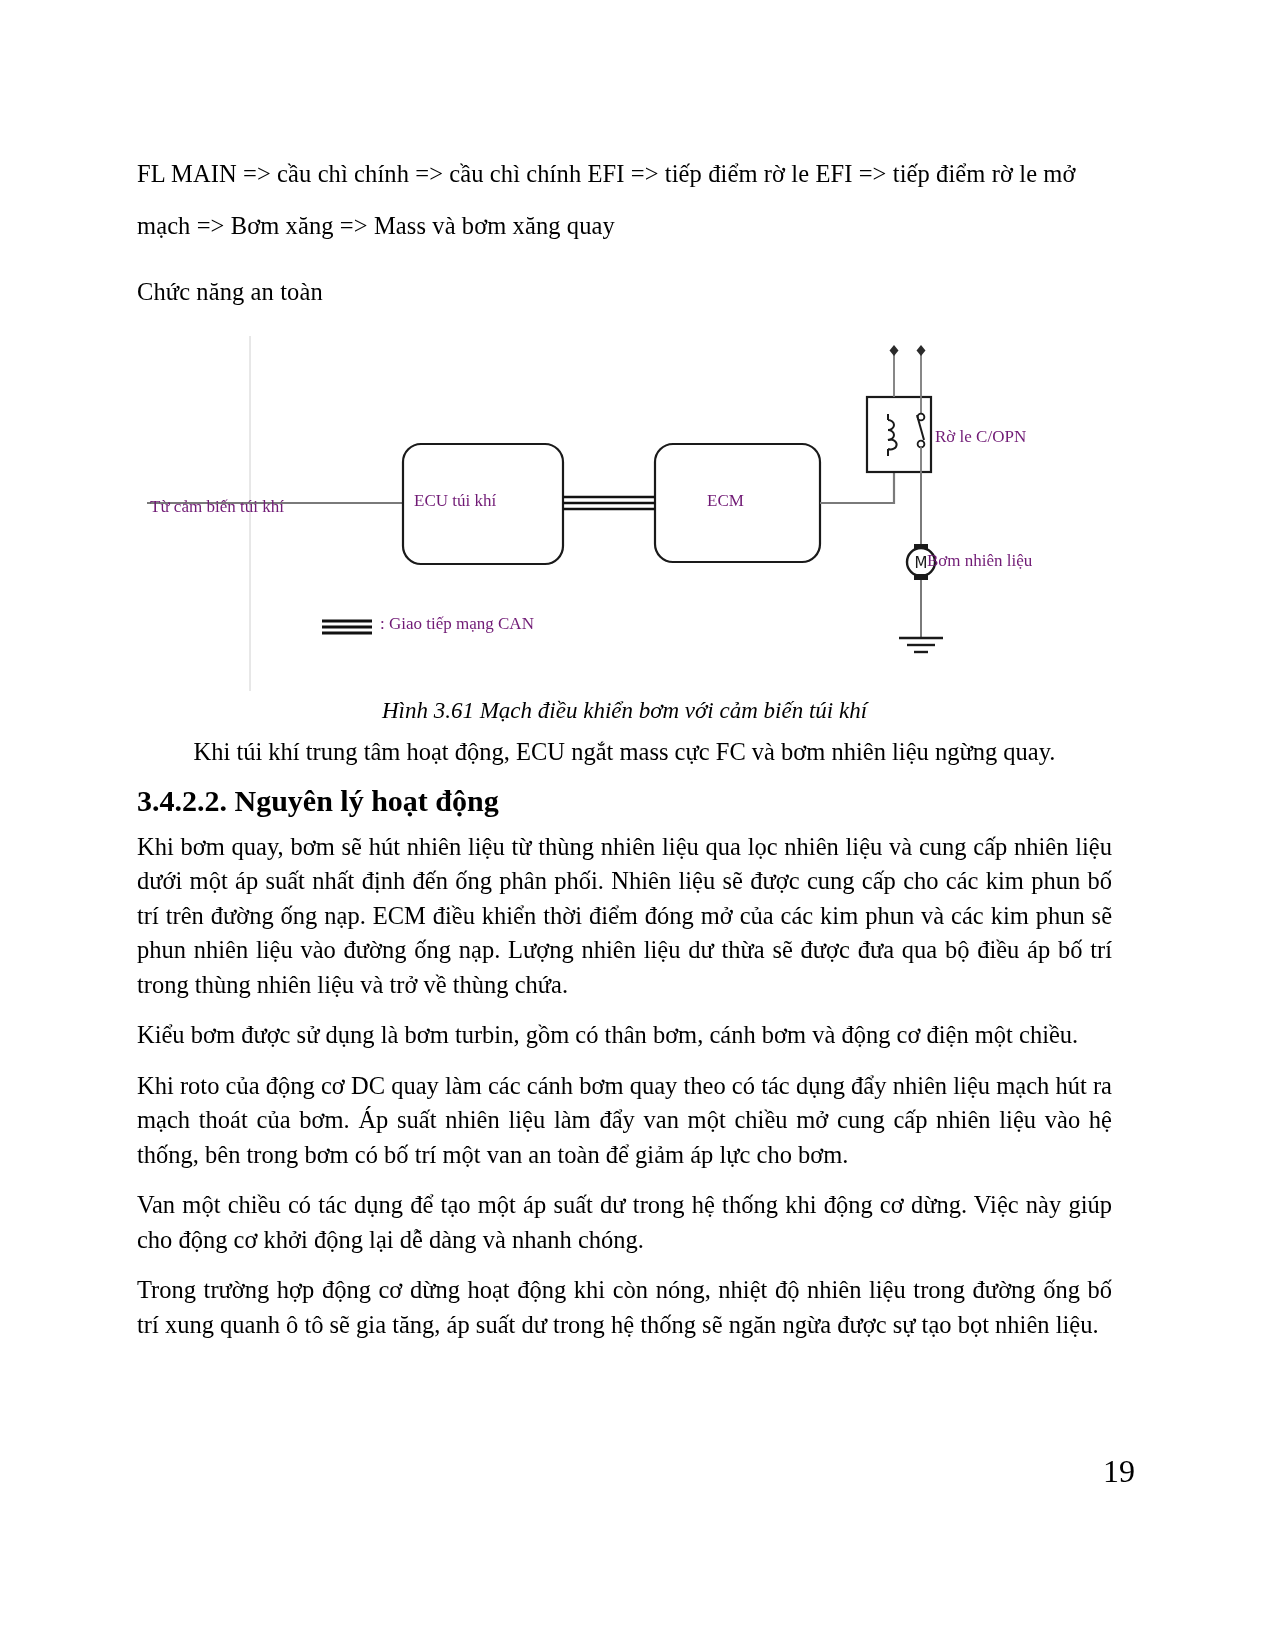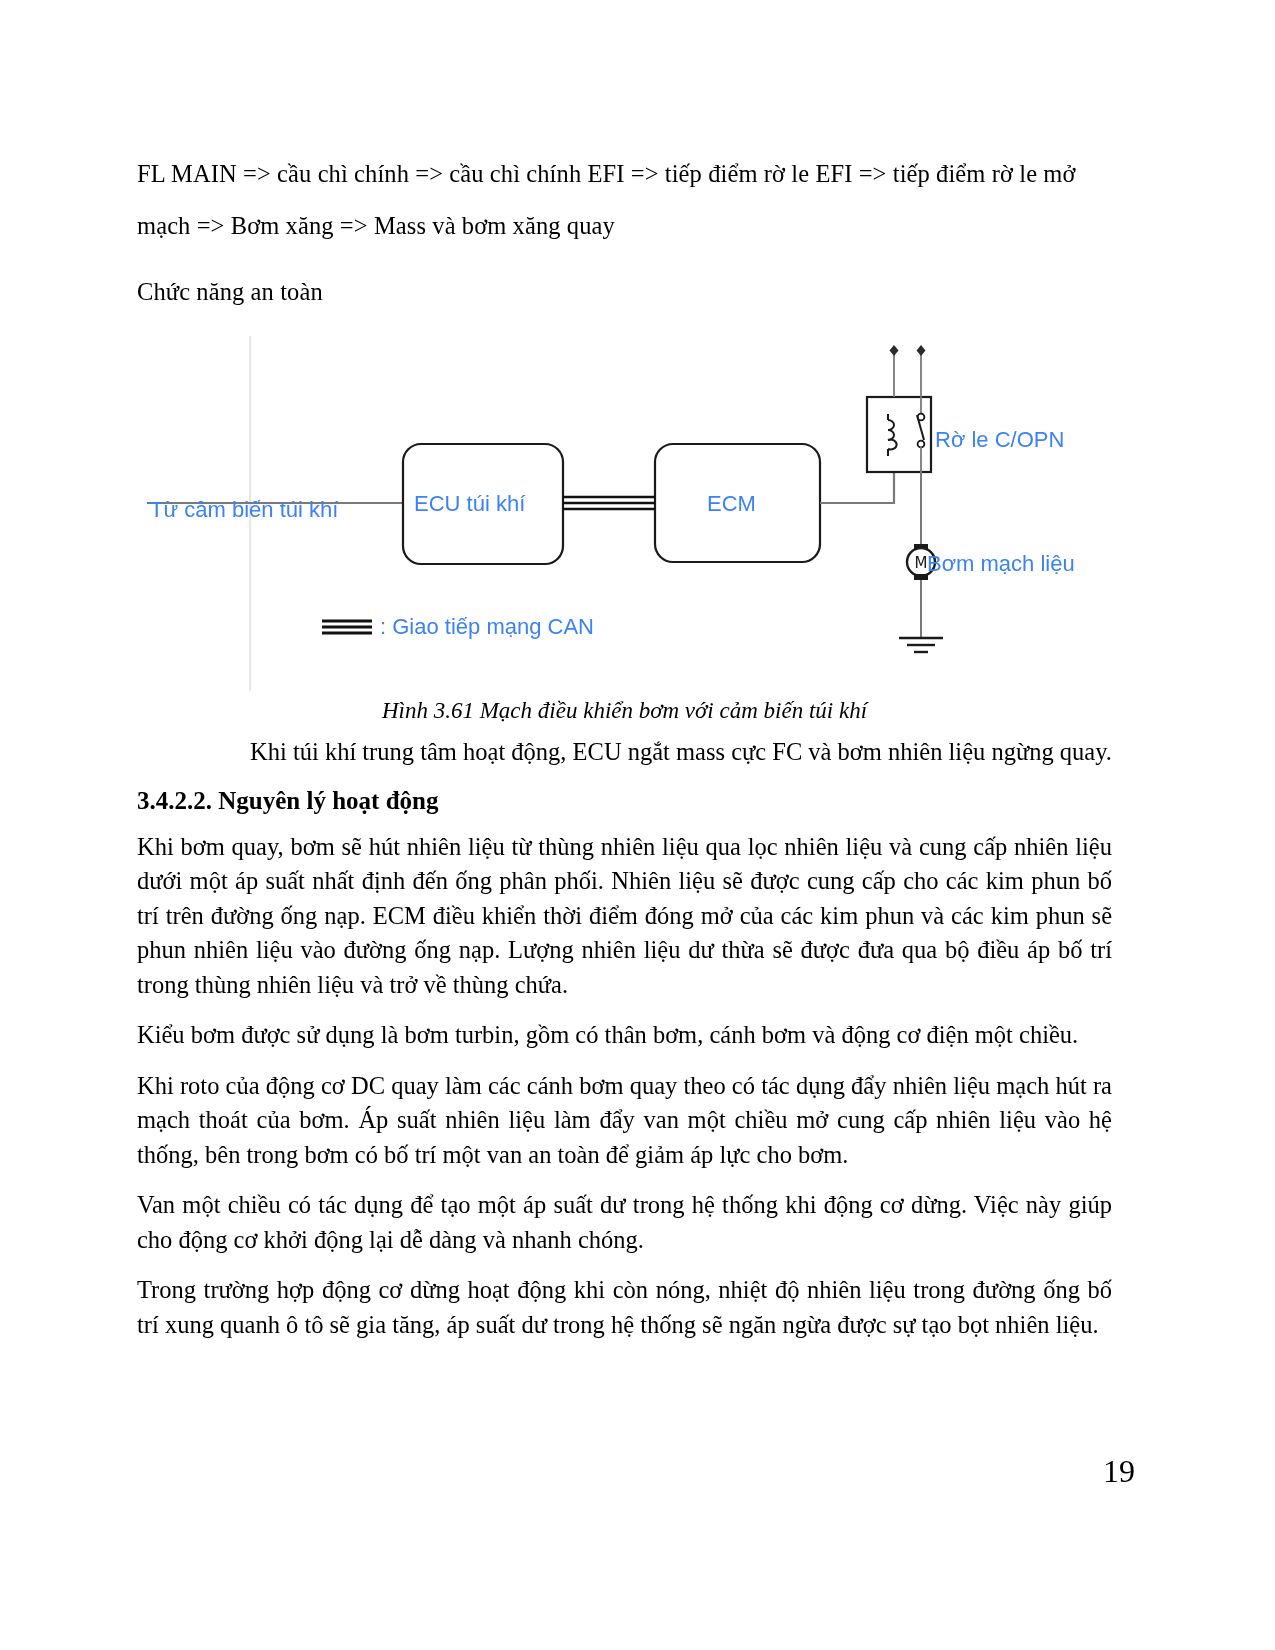--- a/index.html
+++ b/index.html
@@ -34,23 +34,23 @@
     text-align: left;
     letter-spacing: 0.1px;
   }
   p.tight {
     font-size: 24.5px;
     line-height: 34.5px;
     margin: 0 0 16px 0;
     text-align: justify;
     text-justify: inter-word;
   }
-  p.tight.nojust { text-align: right; }
+  p.tight.nojust { text-align: center; }
   h3.heading {
-    font-size: 25px;
+    font-size: 30px;
     font-weight: bold;
     margin: 12px 0 14px 0;
     line-height: 30px;
   }
   .caption {
     font-size: 23px;
     font-style: italic;
     text-align: center;
     margin: 0 0 8px 0;
     line-height: 32px;
@@ -65,23 +65,23 @@
   
   .figure {
     position: relative;
     width: 975px;
     height: 355px;
     margin: 18px 0 4px 0;
   }
   .fig-svg { display: block; }
   .fig-label {
     position: absolute;
-    font-family: Liberation Sans, sans-serif;
-    font-size: 22px;
-    color: #3b82f6;
+    font-family: Liberation Serif, serif;
+    font-size: 17px;
+    color: #701a75;
     white-space: nowrap;
   }
   #lbl-sensor  { left: 13px;  top: 153px; margin-top: 8px; }
   #lbl-ecu     { left: 277px; top: 155px; }
   #lbl-ecm     { left: 570px; top: 155px; }
   #lbl-relay   { left: 798px; top: 91px;  }
   #lbl-pump    { left: 790px; top: 215px; }
   #lbl-can     { left: 243px; top: 278px; }
 </style>
 </head>
@@ -166,21 +166,21 @@
           <line x1="185" y1="285" x2="235" y2="285" stroke="#111" stroke-width="3"></line>
           <line x1="185" y1="291" x2="235" y2="291" stroke="#111" stroke-width="3"></line>
           <line x1="185" y1="297" x2="235" y2="297" stroke="#111" stroke-width="3"></line>
         </g>
       </svg>
 
       <span class="fig-label" id="lbl-sensor">Từ cảm biến túi khí</span>
       <span class="fig-label" id="lbl-ecu">ECU túi khí</span>
       <span class="fig-label" id="lbl-ecm">ECM</span>
       <span class="fig-label" id="lbl-relay">Rờ le C/OPN</span>
-      <span class="fig-label" id="lbl-pump">Bơm mạch liệu</span>
+      <span class="fig-label" id="lbl-pump">Bơm nhiên liệu</span>
       <span class="fig-label" id="lbl-can">: Giao tiếp mạng CAN</span>
     </div>
 
     <p class="caption">Hình 3.61 Mạch điều khiển bơm với cảm biến túi khí</p>
 
     <p class="tight nojust">Khi túi khí trung tâm hoạt động, ECU ngắt mass cực FC và bơm nhiên liệu ngừng quay.</p>
 
     <h3 class="heading">3.4.2.2. Nguyên lý hoạt động</h3>
 
     <p class="tight">Khi bơm quay, bơm sẽ hút nhiên liệu từ thùng nhiên liệu qua lọc nhiên liệu và cung cấp nhiên liệu dưới một áp suất nhất định đến ống phân phối. Nhiên liệu sẽ được cung cấp cho các kim phun bố trí trên đường ống nạp. ECM điều khiển thời điểm đóng mở của các kim phun và các kim phun sẽ phun nhiên liệu vào đường ống nạp. Lượng nhiên liệu dư thừa sẽ được đưa qua bộ điều áp bố trí trong thùng nhiên liệu và trở về thùng chứa.</p>

